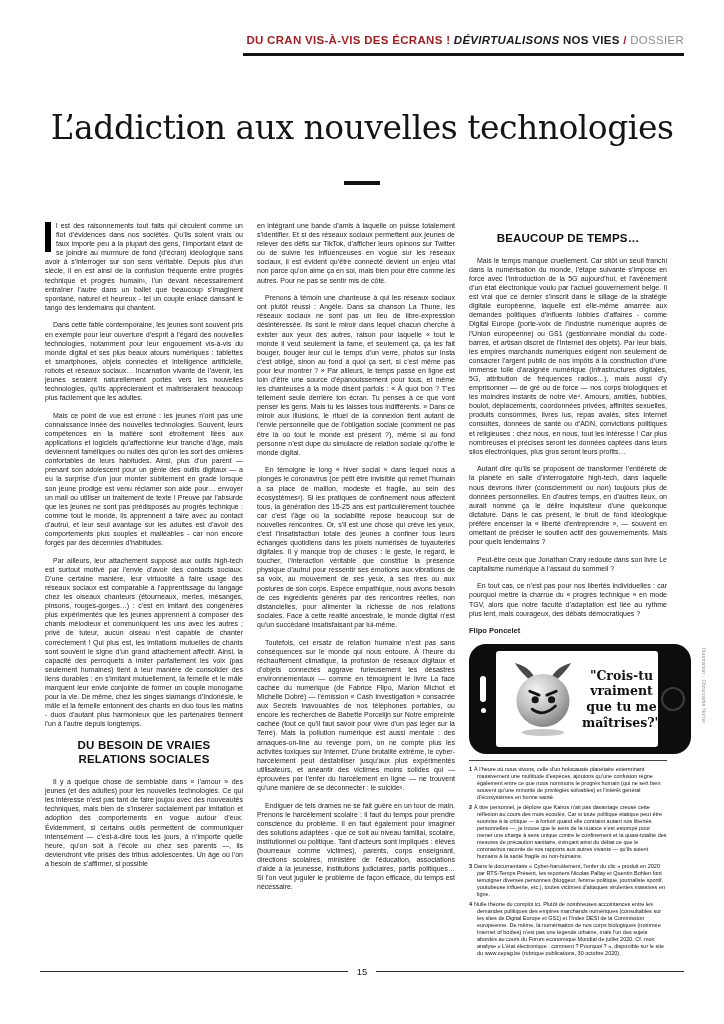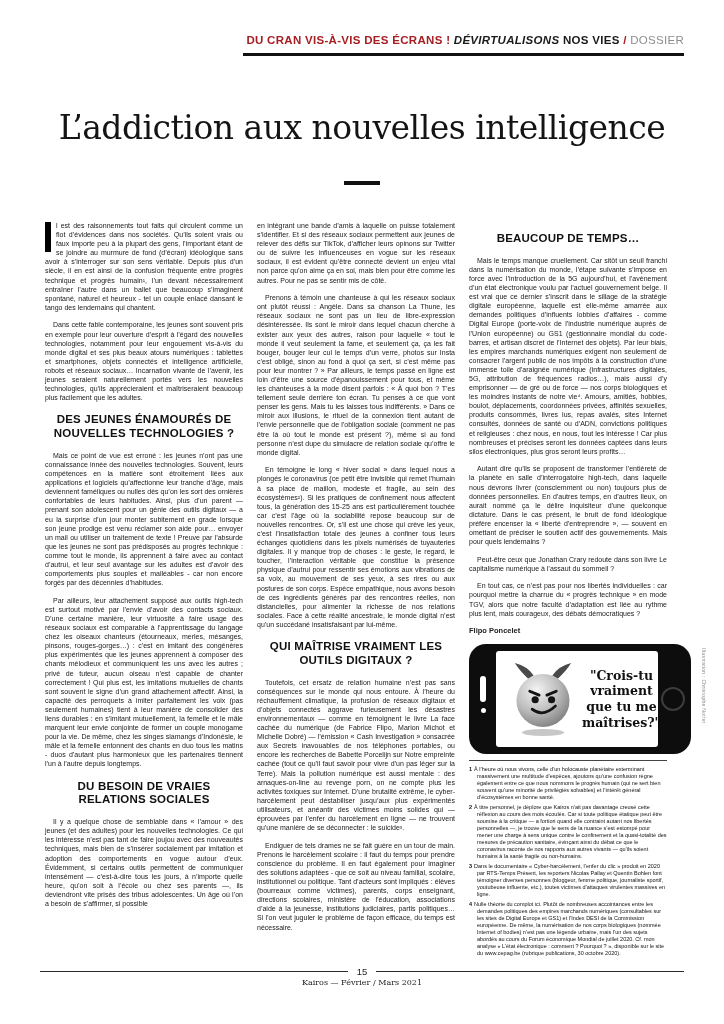--- a/index.html
+++ b/index.html
@@ -69,43 +69,41 @@
   <div class="kicker-line">
     <span class="kicker-red">DU CRAN VIS-À-VIS DES ÉCRANS !</span>
     <span class="kicker-italic">DÉVIRTUALISONS</span>
     <span>NOS VIES</span>
     <span class="kicker-slash">/</span>
     <span class="kicker-section">DOSSIER</span>
   </div>
   <div class="header-rule"></div>
 
   <h1 class="title">
-    <div>L’addiction aux nouvelles intelligence</div>
+    <div>L’addiction aux nouvelles technologies</div>
   </h1>
   <div class="title-divider"></div>
 
   <div class="cols">
 
     <div class="col">
       <p class="noindent">
         <span class="dropcap"></span><span>l est des raisonnements tout faits qui circulent comme un flot d’évidences dans nos sociétés. Qu’ils soient vrais ou faux importe peu à la plupart des gens, l’important étant de se joindre au murmure de fond (d’écran) idéologique sans avoir à s’interroger sur son sens véritable. Depuis plus d’un siècle, il en est ainsi de la confusion fréquente entre progrès technique et progrès humain¹, l’un devant nécessairement entraîner l’autre dans un ballet que beaucoup s’imaginent spontané, naturel et heureux - tel un couple enlacé dansant le tango des lendemains qui chantent.</span>
       </p>
       <p>Dans cette fable contemporaine, les jeunes sont souvent pris en exemple pour leur ouverture d’esprit à l’égard des nouvelles technologies, notamment pour leur engouement vis-à-vis du monde digital et ses plus beaux atours numériques : tablettes et smartphones, objets connectés et intelligence artificielle, robots et réseaux sociaux… Incarnation vivante de l’avenir, les jeunes seraient naturellement portés vers les nouvelles technologies, qu’ils apprécieraient et maîtriseraient beaucoup plus facilement que les adultes.</p>
-      <h3>DES JEUNES ÉNAMOURÉS DE NOUVELLES TECHNOLOGIES ?</h3>
       <p>Mais ce point de vue est erroné : les jeunes n’ont pas une connaissance innée des nouvelles technologies. Souvent, leurs compétences en la matière sont étroitement liées aux applications et logiciels qu’affectionne leur tranche d’âge, mais deviennent faméliques ou nulles dès qu’on les sort des ornières confortables de leurs habitudes. Ainsi, plus d’un parent — prenant son adolescent pour un génie des outils digitaux — a eu la surprise d’un jour monter subitement en grade lorsque son jeune prodige est venu réclamer son aide pour… envoyer un mail ou utiliser un traitement de texte ! Preuve par l’absurde que les jeunes ne sont pas prédisposés au progrès technique : comme tout le monde, ils apprennent à faire avec au contact d’autrui, et leur seul avantage sur les adultes est d’avoir des comportements plus souples et malléables - car non encore forgés par des décennies d’habitudes.</p>
       <p>Par ailleurs, leur attachement supposé aux outils high-tech est surtout motivé par l’envie d’avoir des contacts sociaux. D’une certaine manière, leur virtuosité à faire usage des réseaux sociaux est comparable à l’apprentissage du langage chez les oiseaux chanteurs (étourneaux, merles, mésanges, pinsons, rouges-gorges…) : c’est en imitant des congénères plus expérimentés que les jeunes apprennent à composer des chants mélodieux et communiquent les uns avec les autres ; privé de tuteur, aucun oiseau n’est capable de chanter correctement ! Qui plus est, les imitations mutuelles de chants sont souvent le signe d’un grand attachement affectif. Ainsi, la capacité des perroquets à imiter parfaitement les voix (pas seulement humaines) tient à leur manière de consolider des liens durables : en s’imitant mutuellement, la femelle et le mâle marquent leur envie conjointe de former un couple monogame pour la vie. De même, chez les singes siamangs d’Indonésie, le mâle et la femelle entonnent des chants en duo tous les matins - duos d’autant plus harmonieux que les partenaires tiennent l’un à l’autre depuis longtemps.</p>
       <h3>DU BESOIN DE VRAIES RELATIONS SOCIALES</h3>
       <p>Il y a quelque chose de semblable dans « l’amour » des jeunes (et des adultes) pour les nouvelles technologies. Ce qui les intéresse n’est pas tant de faire joujou avec des nouveautés techniques, mais bien de s’insérer socialement par imitation et adoption des comportements en vogue autour d’eux. Évidemment, si certains outils permettent de communiquer intensément — c’est-à-dire tous les jours, à n’importe quelle heure, qu’on soit à l’école ou chez ses parents —, ils deviendront vite prisés des tribus adolescentes. Un âge où l’on a besoin de s’affirmer, si possible</p>
     </div>
 
     <div class="col">
       <p class="noindent">en intégrant une bande d’amis à laquelle on puisse totalement s’identifier. Et si des réseaux sociaux permettent aux jeunes de relever des défis sur TikTok, d’afficher leurs opinons sur Twitter ou de suivre les influenceuses en vogue sur les réseaux sociaux, il est évident qu’être connecté devient un enjeu vital non parce qu’on aime ça en soi, mais bien pour être comme les autres. Pour ne pas se sentir mis de côté.</p>
       <p>Prenons à témoin une chanteuse à qui les réseaux sociaux ont plutôt réussi : Angèle. Dans sa chanson La Thune, les réseaux sociaux ne sont pas un lieu de libre-expression désintéressée. Ils sont le miroir dans lequel chacun cherche à exister aux yeux des autres, raison pour laquelle « tout le monde il veut seulement la fame, et seulement ça, ça les fait bouger, bouger leur cul le temps d’un verre, photos sur Insta c’est obligé, sinon au fond à quoi ça sert, si c’est même pas pour leur montrer ? » Par ailleurs, le temps passé en ligne est loin d’être une source d’épanouissement pour tous, et même les chanteuses à la mode disent parfois : « À quoi bon ? T’es tellement seule derrière ton écran. Tu penses à ce que vont penser les gens. Mais tu les laisses tous indifférents. » Dans ce miroir aux illusions, le rituel de la connexion tient autant de l’envie personnelle que de l’obligation sociale (comment ne pas être là où tout le monde est présent ?), même si au fond personne n’est dupe du simulacre de relation sociale qu’offre le monde digital.</p>
       <p>En témoigne le long « hiver social » dans lequel nous a plongés le coronavirus (ce petit être invisible qui remet l’humain à sa place de maillon, modeste et fragile, au sein des écosystèmes²). Si les pratiques de confinement nous affectent tous, la génération des 15-25 ans est particulièrement touchée car c’est l’âge où la sociabilité repose beaucoup sur de nouvelles rencontres. Or, s’il est une chose qui crève les yeux, c’est l’insatisfaction totale des jeunes à confiner tous leurs échanges quotidiens dans les pixels numérisés de tuyauteries digitales. Il y manque trop de choses : le geste, le regard, le toucher, l’interaction véritable que constitue la présence physique d’autrui pour ressentir ses émotions aux vibrations de sa voix, au mouvement de ses yeux, à ses rires ou aux postures de son corps. Espèce empathique, nous avons besoin de ces ingrédients générés par des rencontres réelles, non distancielles, pour alimenter la richesse de nos relations sociales. Face à cette réalité ancestrale, le monde digital n’est qu’un succédané insatisfaisant par lui-même.</p>
-      <h3>QUI MAÎTRISE VRAIMENT LES OUTILS DIGITAUX ?</h3>
       <p>Toutefois, cet ersatz de relation humaine n’est pas sans conséquences sur le monde qui nous entoure. À l’heure du réchauffement climatique, la profusion de réseaux digitaux et d’objets connectés aggrave furieusement les désastres environnementaux — comme en témoignent le livre La face cachée du numérique (de Fabrice Flipo, Marion Michot et Michelle Dobré) — l’émission « Cash Investigation » consacrée aux Secrets inavouables de nos téléphones portables, ou encore les recherches de Babette Porcelijn sur Notre empreinte cachée (tout ce qu’il faut savoir pour vivre d’un pas léger sur la Terre). Mais la pollution numérique est aussi mentale : des arnaques-on-line au revenge porn, on ne compte plus les activités toxiques sur Internet. D’une brutalité extrême, le cyber-harcèlement peut déstabiliser jusqu’aux plus expérimentés utilisateurs, et anéantir des victimes moins solides qui — éprouvées par l’enfer du harcèlement en ligne — ne trouvent qu’une manière de se déconnecter : le suicide³.</p>
       <p>Endiguer de tels drames ne se fait guère en un tour de main. Prenons le harcèlement scolaire : il faut du temps pour prendre conscience du problème. Il en faut également pour imaginer des solutions adaptées - que ce soit au niveau familial, scolaire, institutionnel ou politique. Tant d’acteurs sont impliqués : élèves (bourreaux comme victimes), parents, corps enseignant, directions scolaires, ministère de l’éducation, associations d’aide à la jeunesse, institutions judiciaires, partis politiques… Si l’on veut juguler le problème de façon efficace, du temps est nécessaire.</p>
     </div>
 
     <div class="col">
       <h3 style="margin-top:11px">BEAUCOUP DE TEMPS…</h3>
       <p>Mais le temps manque cruellement. Car sitôt un seuil franchi dans la numérisation du monde, l’étape suivante s’impose en force avec l’introduction de la 5G aujourd’hui, et l’avènement d’un état électronique voulu par l’actuel gouvernement belge. Il est vrai que ce dernier s’inscrit dans le sillage de la stratégie digitale européenne, laquelle est elle-même amarrée aux demandes politiques d’influents lobbies d’affaires - comme Digital Europe (porte-voix de l’industrie numérique auprès de l’Union européenne) ou GS1 (gestionnaire mondial du code-barres, et artisan discret de l’Internet des objets). Par leur biais, les empires marchands numériques exigent non seulement de consacrer l’argent public de nos impôts à la construction d’une immense toile d’araignée numérique (infrastructures digitales, 5G, attribution de fréquences radios…), mais aussi d’y emprisonner — de gré ou de force — nos corps biologiques et les moindres instants de notre vie⁴. Amours, amitiés, hobbies, boulot, déplacements, coordonnées privées, affinités sexuelles, produits consommés, livres lus, repas avalés, sites Internet consultés, données de santé ou d’ADN, convictions politiques et religieuses : chez nous, en nous, tout les intéresse ! Car plus nombreuses et précises seront les données captées dans leurs silos électroniques, plus gros seront leurs profits…</p>
       <p>Autant dire qu’ils se proposent de transformer l’entièreté de la planète en salle d’interrogatoire high-tech, dans laquelle nous devrons livrer (consciemment ou non) toujours plus de données personnelles. En d’autres temps, en d’autres lieux, on aurait nommé ça le délire inquisiteur d’une quelconque dictature. Dans le cas présent, le bruit de fond idéologique préfère encenser la « liberté d’entreprendre », — souvent en omettant de préciser le soutien actif des gouvernements. Mais pour quels lendemains ?</p>
       <p>Peut-être ceux que Jonathan Crary redoute dans son livre Le capitalisme numérique à l’assaut du sommeil ?</p>
       <p>En tout cas, ce n’est pas pour nos libertés individuelles : car pourquoi mettre la charrue du « progrès technique » en mode TGV, alors que notre faculté d’adaptation est liée au rythme plus lent, mais courageux, des débats démocratiques ?</p>
@@ -156,15 +154,14 @@
         </div>
       </div>
     </div>
   </div>
 
   <div class="footer-pageline">
     <div class="rule"></div>
     <div class="footer-page">15</div>
     <div class="rule"></div>
   </div>
-  <div class="footer-credit">Kairos — Février / Mars 2021</div>
 
 </div>
 
 </body></html>

